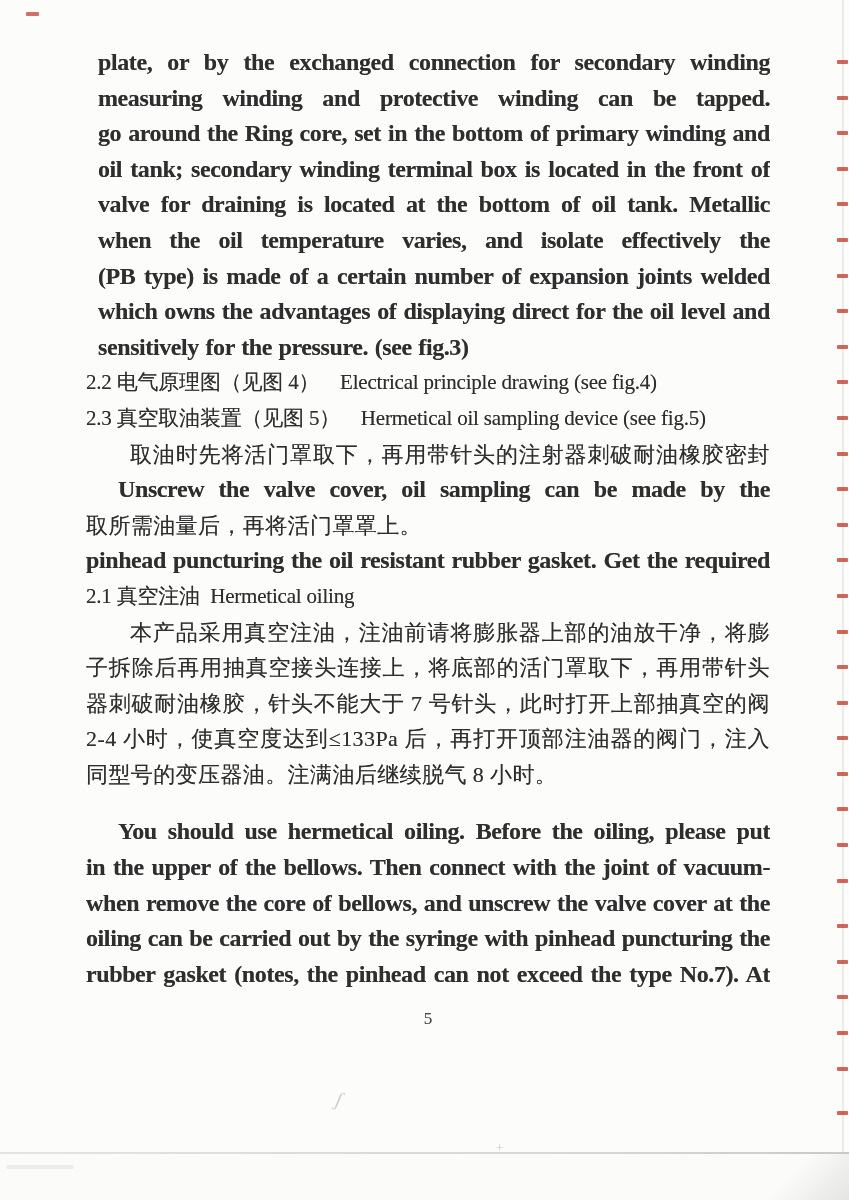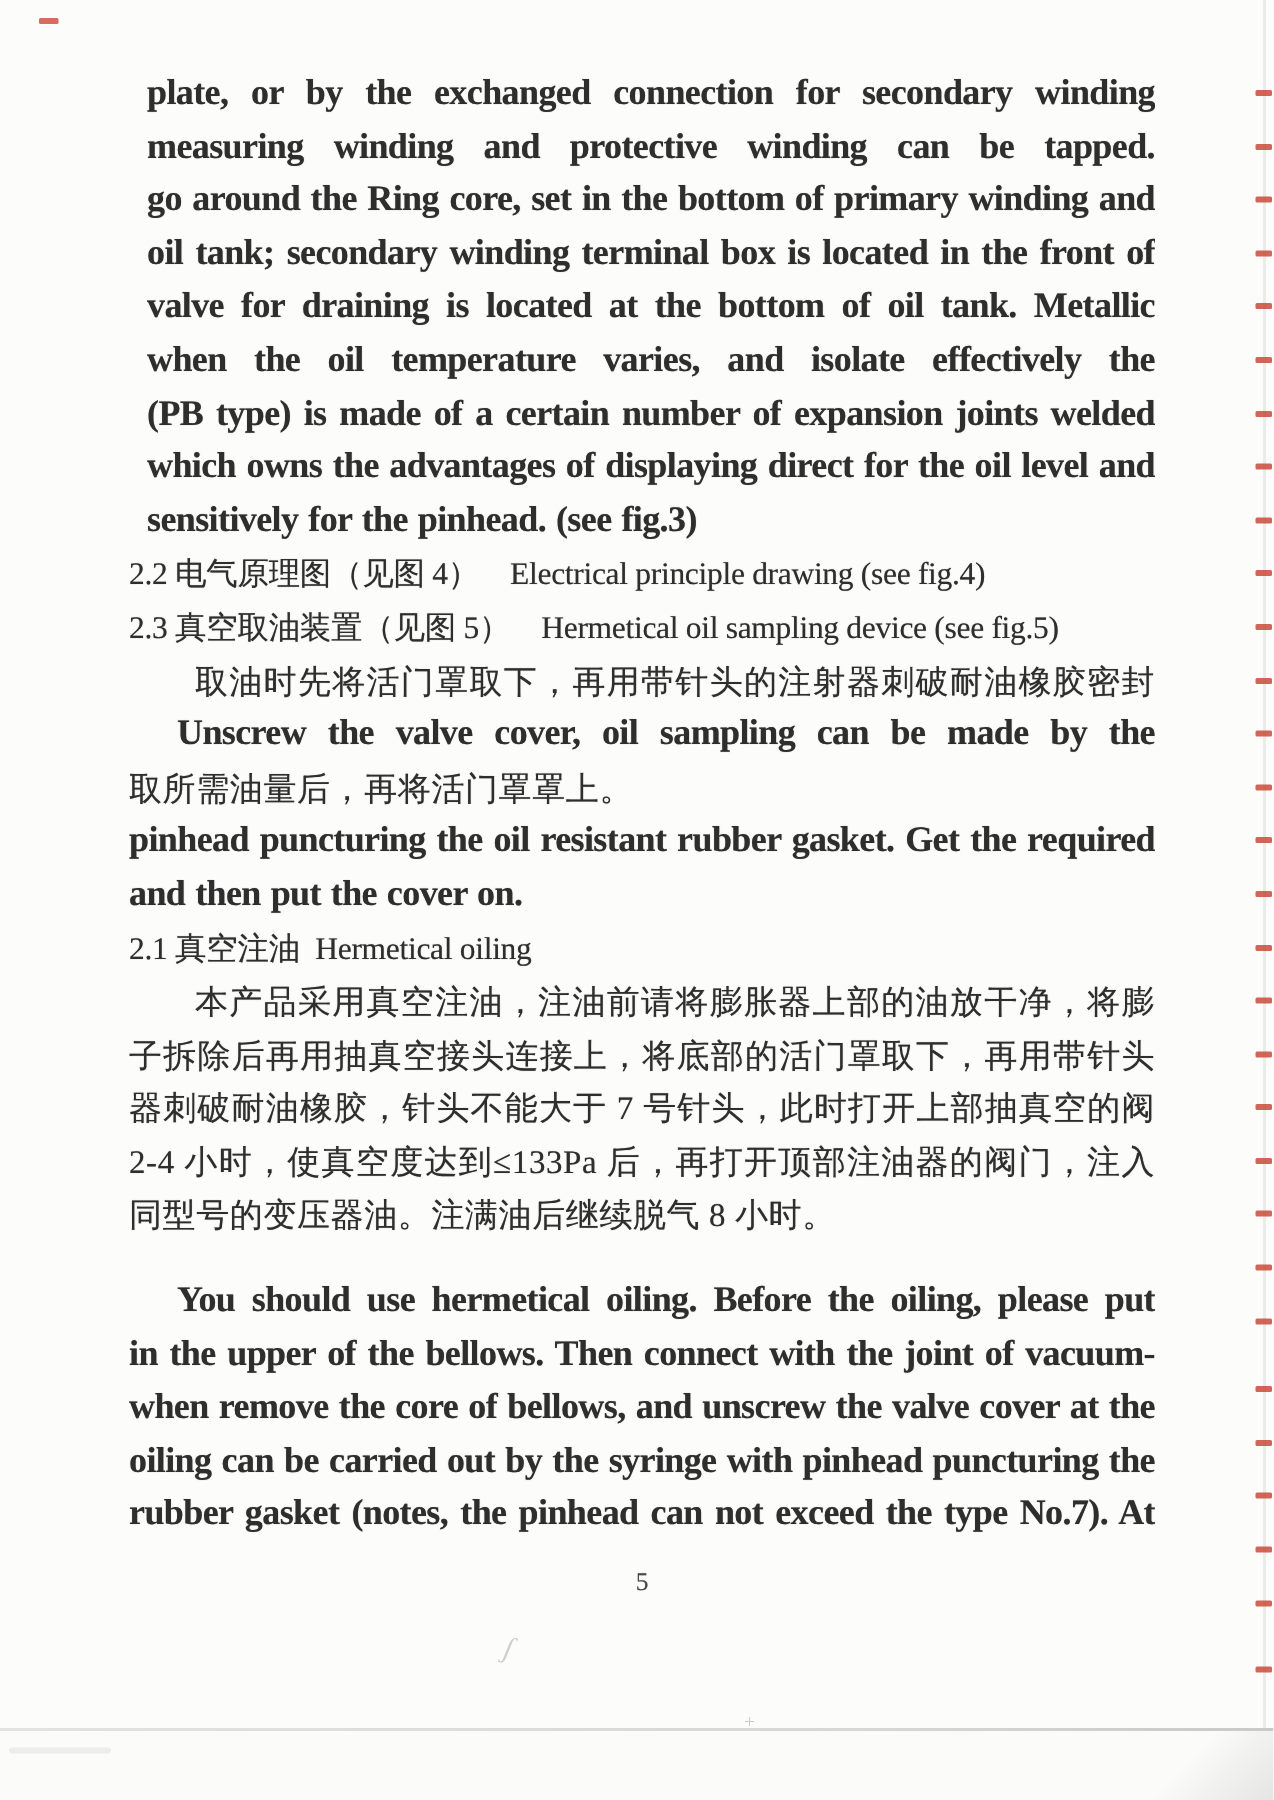--- a/index.html
+++ b/index.html
@@ -124,28 +124,27 @@
   <div class="text-block">
 
     <div class="line en justify para1">plate, or by the exchanged connection for secondary winding terminals, that is,</div>
       <div class="line en justify para1">measuring winding and protective winding can be tapped. Secondary windings</div>
       <div class="line en justify para1">go around the Ring core, set in the bottom of primary winding and placed in the</div>
       <div class="line en justify para1">oil tank; secondary winding terminal box is located in the front of oil tank, oil</div>
       <div class="line en justify para1">valve for draining is located at the bottom of oil tank. Metallic joints is</div>
       <div class="line en justify para1">when the oil temperature varies, and isolate effectively the transformer oil from</div>
       <div class="line en justify para1">(PB type) is made of a certain number of expansion joints welded in series,</div>
       <div class="line en justify para1">which owns the advantages of displaying direct for the oil level and atmosphere</div>
-      <div class="line en para1">sensitively for the pinhead. (see fig.3)</div>
+      <div class="line en para1">sensitively for the pressure. (see fig.3)</div>
       <div class="line mixed">2.2 电气原理图（见图 4） Electrical principle drawing (see fig.4)</div>
       <div class="line mixed">2.3 真空取油装置（见图 5） Hermetical oil sampling device (see fig.5)</div>
       <div class="line zh justify ind-zh">取油时先将活门罩取下，再用带针头的注射器刺破耐油橡胶密封垫，抽</div>
       <div class="line en justify ind-en">Unscrew the valve cover, oil sampling can be made by the syringe with</div>
       <div class="line zh">取所需油量后，再将活门罩罩上。</div>
       <div class="line en justify">pinhead puncturing the oil resistant rubber gasket. Get the required amount of oil</div>
-      <div class="line en">and then put the cover on.</div>
       <div class="line mixed">2.1 真空注油 Hermetical oiling</div>
       <div class="line zh justify ind-zh">本产品采用真空注油，注油前请将膨胀器上部的油放干净，将膨胀器芯</div>
       <div class="line zh justify">子拆除后再用抽真空接头连接上，将底部的活门罩取下，再用带针头的注油</div>
       <div class="line zh justify">器刺破耐油橡胶，针头不能大于 7 号针头，此时打开上部抽真空的阀门，抽</div>
       <div class="line zh justify">2-4 小时，使真空度达到≤133Pa 后，再打开顶部注油器的阀门，注入合格的</div>
       <div class="line zh">同型号的变压器油。注满油后继续脱气 8 小时。</div>
       <div class="line en justify ind-en gap">You should use hermetical oiling. Before the oiling, please put clean the oil</div>
       <div class="line en justify">in the upper of the bellows. Then connect with the joint of vacuum-pumping</div>
       <div class="line en justify">when remove the core of bellows, and unscrew the valve cover at the bottom, the</div>
       <div class="line en justify">oiling can be carried out by the syringe with pinhead puncturing the oil resistant</div>

